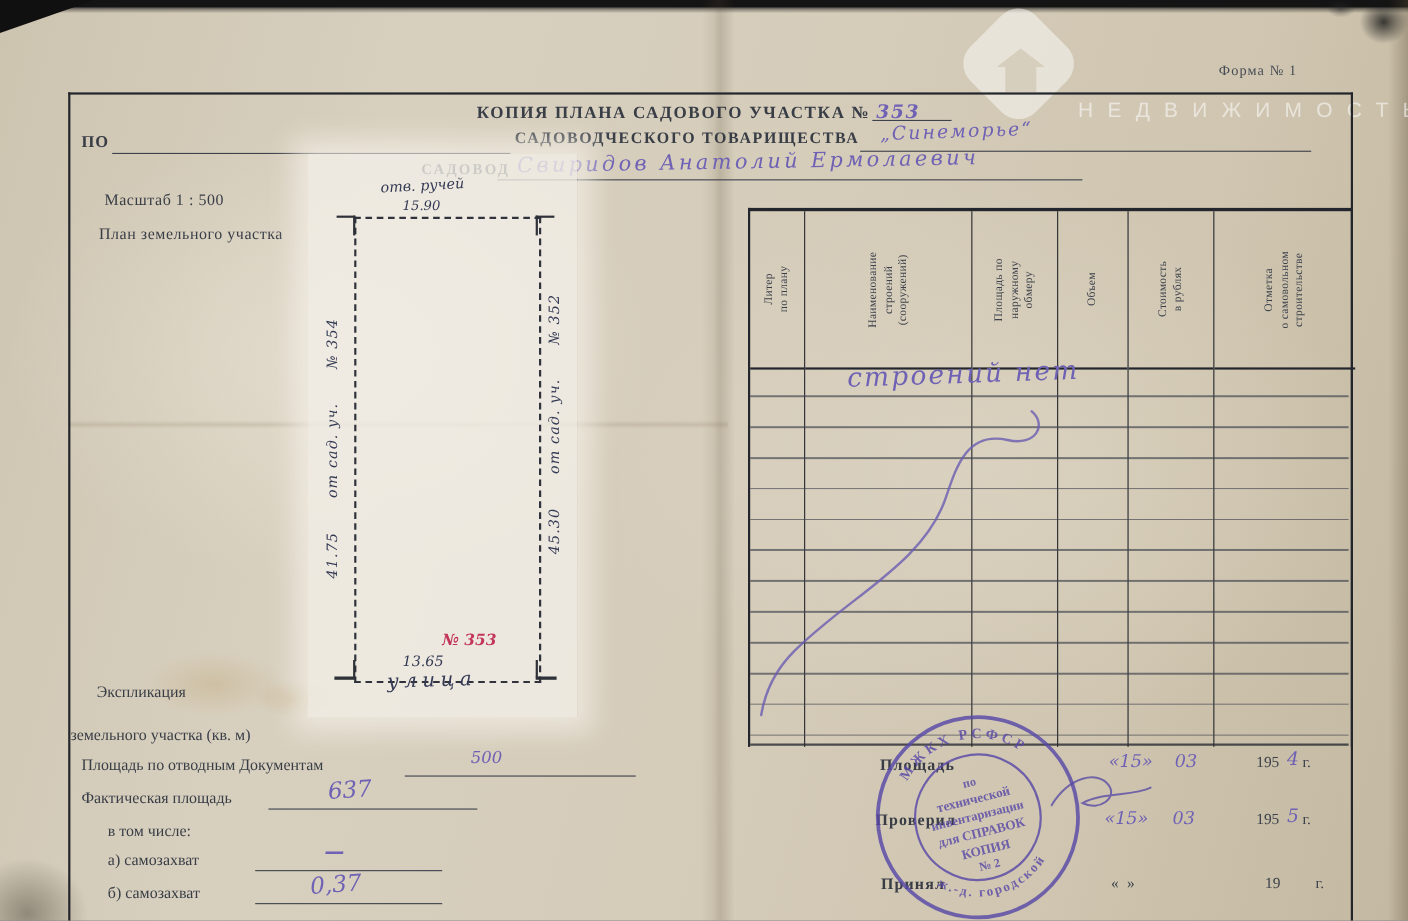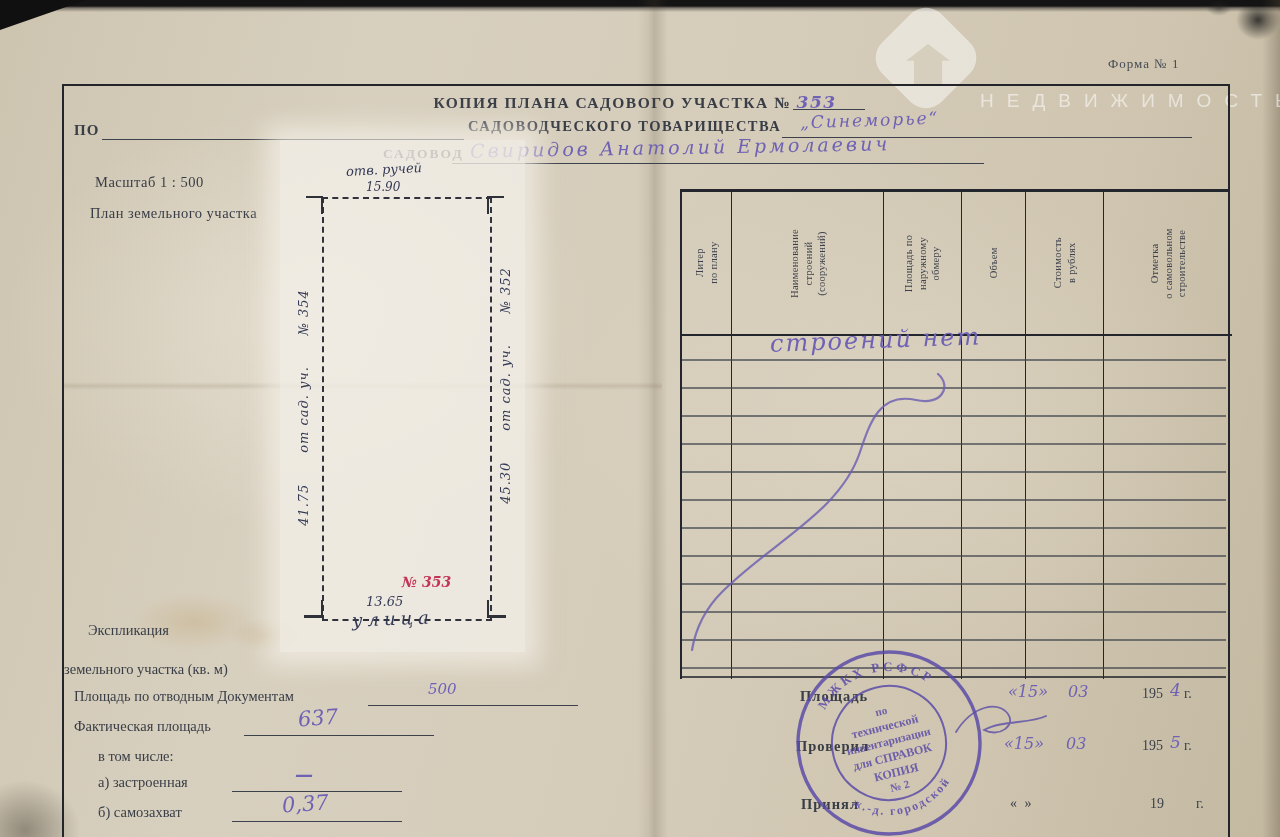--- a/index.html
+++ b/index.html
@@ -185,21 +185,21 @@
   <div class="abs exr pr" style="left:74px;top:688px;">Площадь по отводным Документам</div>
   <div class="abs line" style="left:368px;top:704px;width:210px;"></div>
   <div class="abs hw" style="left:428px;top:680px;font-size:15px;">500</div>
 
   <div class="abs exr pr" style="left:74px;top:718px;">Фактическая площадь</div>
   <div class="abs line" style="left:244px;top:734px;width:190px;"></div>
   <div class="abs hw" style="left:298px;top:706px;font-size:21px;transform:rotate(-4deg);">637</div>
 
   <div class="abs exr pr" style="left:74px;top:748px;margin-left:24px;">в том числе:</div>
 
-  <div class="abs exr pr" style="left:98px;top:774px;">а) застроенная</div>
+  <div class="abs exr pr" style="left:98px;top:774px;">а) самозахват</div>
   <div class="abs line" style="left:232px;top:790px;width:170px;"></div>
   <div class="abs hw" style="left:295px;top:764px;font-size:18px;font-weight:bold;">—</div>
 
   <div class="abs exr pr" style="left:98px;top:804px;">б) самозахват</div>
   <div class="abs line" style="left:232px;top:820px;width:170px;"></div>
   <div class="abs hw" style="left:282px;top:792px;font-size:21px;transform:rotate(-4deg);">0,37</div>
 
   <div class="abs flabel pr" style="left:800px;top:688px;">Площадь</div>
   <div class="abs flabel pr" style="left:796px;top:738px;">Проверил</div>
   <div class="abs flabel pr" style="left:801px;top:796px;">Принял</div>

